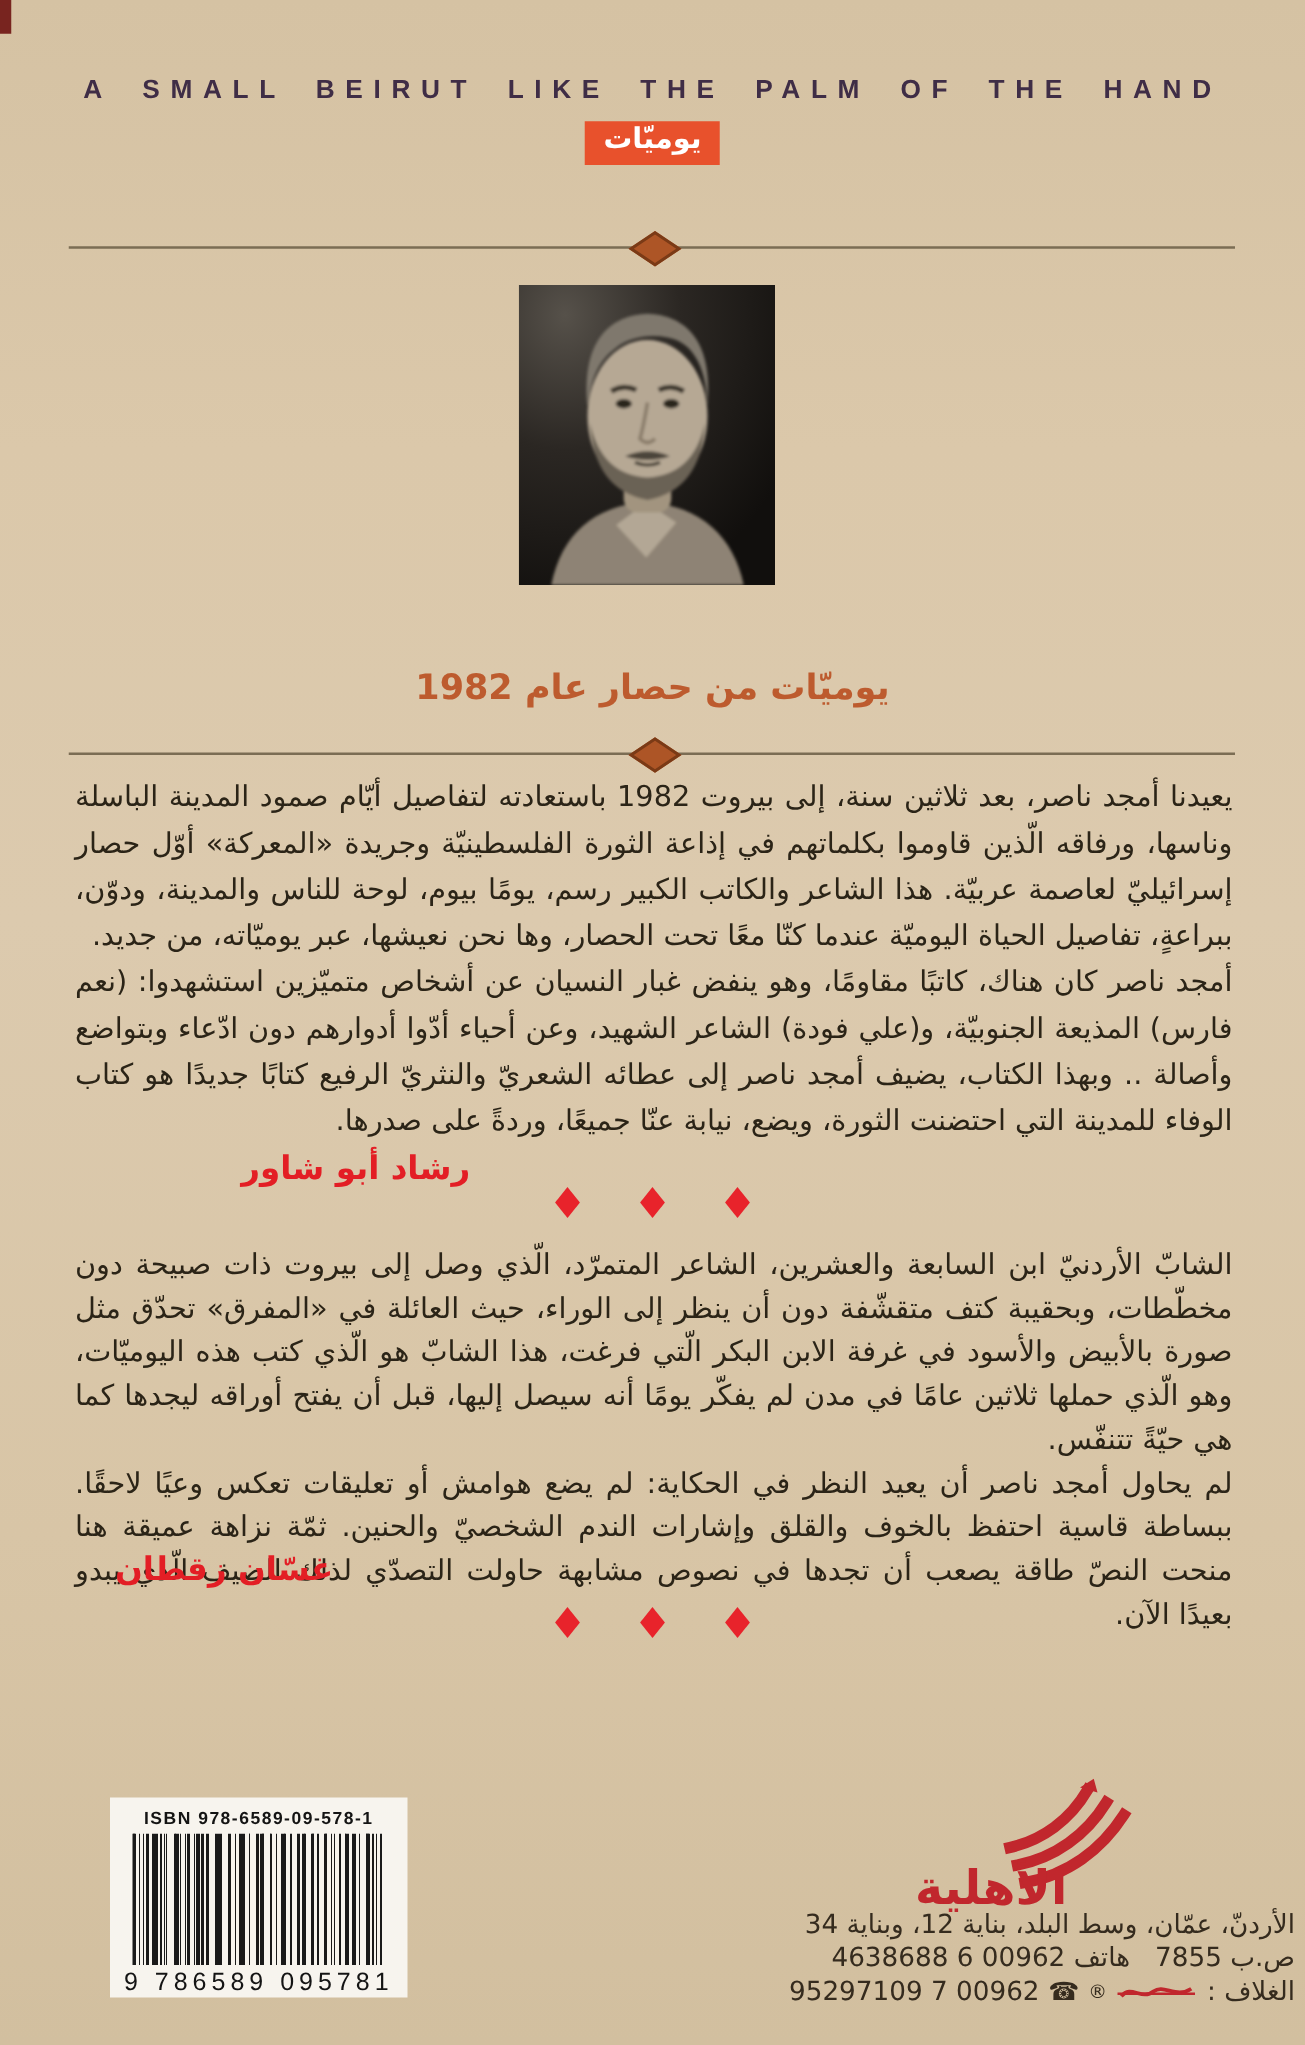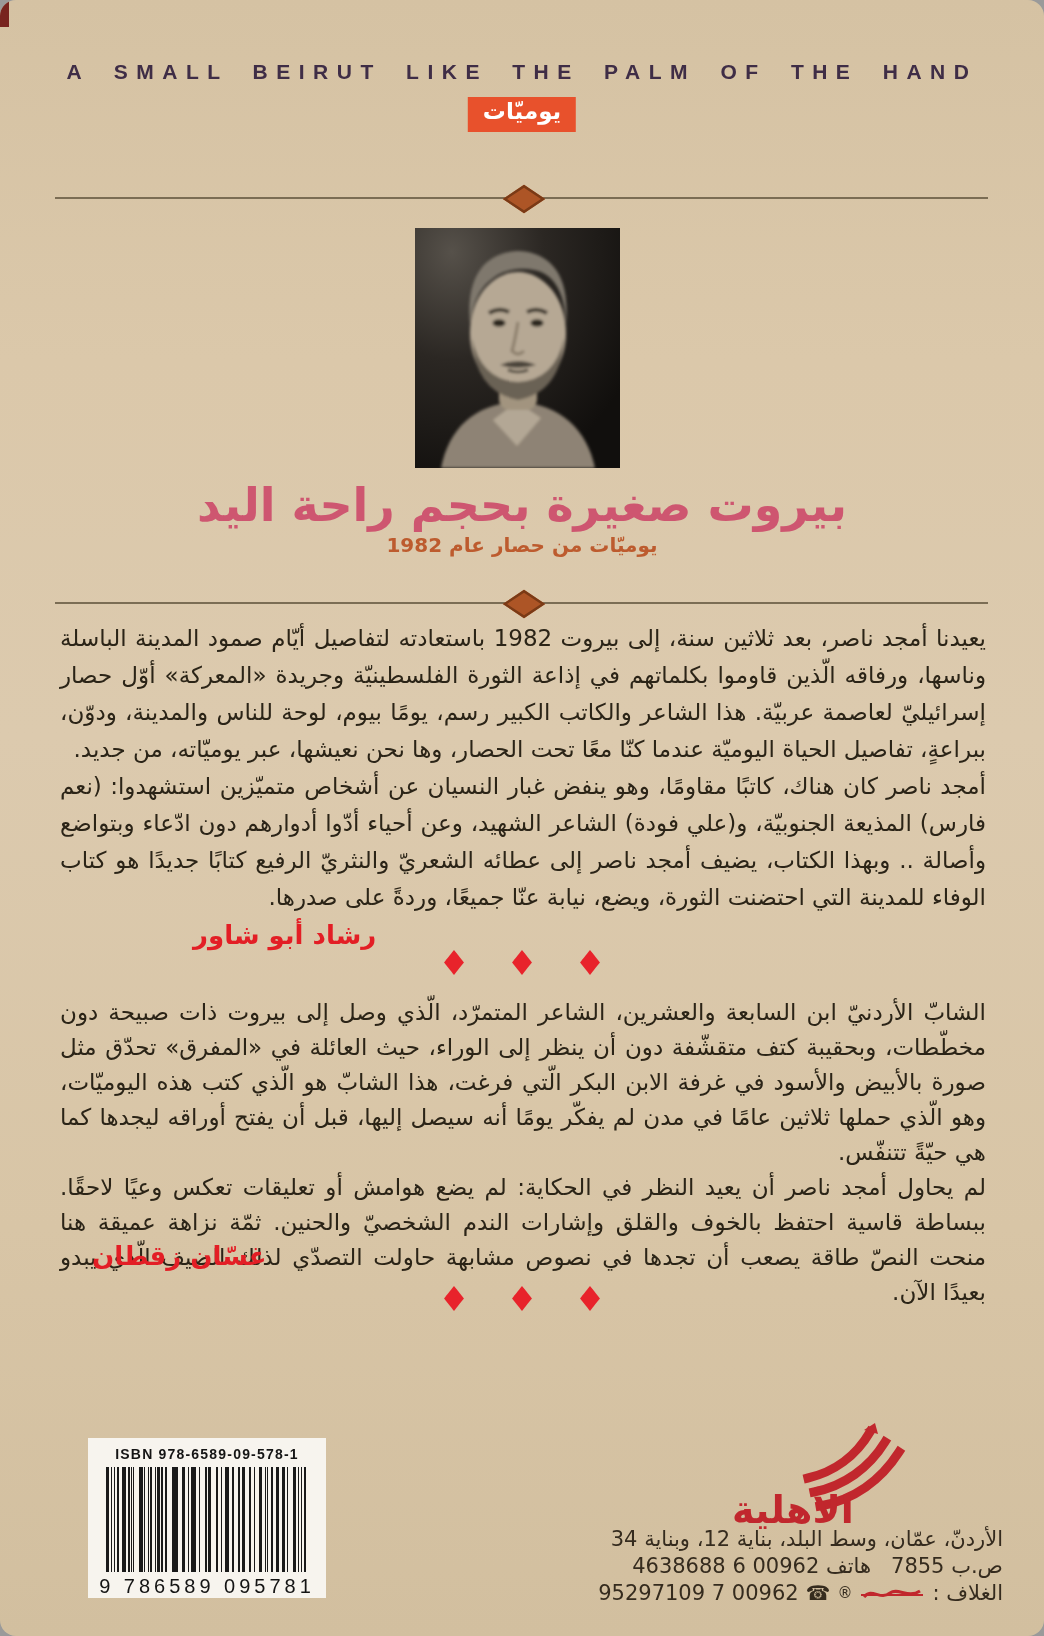--- a/index.html
+++ b/index.html
@@ -1,20 +1,19 @@
 <!DOCTYPE html>
 <html><head>
 <meta charset="utf-8">
 <style>
   html,body{margin:0;padding:0;background:#9a9a9a;}
   .cover{
     position:relative;width:1044px;height:1636px;overflow:hidden;
     background:linear-gradient(180deg,#d5c2a3 0%,#dbc8aa 22%,#dccaae 45%,#d8c5a6 75%,#d2bf9f 100%);
     font-family:"DejaVu Sans",sans-serif;
-    border-radius:16px;
   }
   .corner-mark{position:absolute;left:0;top:0;width:9px;height:27px;background:#78241f;}
   .eng-title{
     position:absolute;top:60px;left:0;right:0;text-align:center;
     font-family:"Liberation Sans","DejaVu Sans",sans-serif;
     font-size:21px;font-weight:bold;letter-spacing:8.5px;word-spacing:10px;color:#3f2d46;
   }
   .badge{
     position:absolute;top:97px;left:50%;transform:translateX(-50%);
     background:#e8512c;color:#fff;font-size:23px;font-weight:bold;
@@ -29,21 +28,21 @@
     background:#ad5526;border:2px solid #7a3a16;transform:scaleX(1.5) rotate(45deg);
   }
   .photo{position:absolute;left:415px;top:228px;width:205px;height:240px;}
   .photo svg{display:block;}
   .ar-title{
     position:absolute;top:478px;left:0;right:0;text-align:center;direction:rtl;
     font-size:46px;font-weight:bold;color:#ce5670;
   }
   .ar-subtitle{
     position:absolute;top:533px;left:0;right:0;text-align:center;direction:rtl;
-    font-size:20px;font-weight:bold;color:#bd5b2e;
+    font-size:28px;font-weight:bold;color:#bd5b2e;
   }
   .blurb{
     position:absolute;left:60px;right:58px;direction:rtl;text-align:justify;
     color:#2b2417;
   }
   .blurb p{margin:0;}
   .blurb1{top:620px;font-size:23px;line-height:37px;}
   .blurb2{top:995px;font-size:23px;line-height:35px;}
   .sig{position:absolute;direction:rtl;color:#e31e25;font-size:26px;font-weight:bold;text-align:right;}
   .sig1{left:193px;top:920px;}
@@ -70,21 +69,21 @@
     margin-top:3px;font-family:"Liberation Sans",sans-serif;
     font-size:20px;letter-spacing:4px;color:#141414;white-space:nowrap;
   }
   .publisher{position:absolute;left:728px;top:1420px;width:188px;height:105px;}
   .publisher svg{position:absolute;left:0;top:0;}
   .publisher-name{
     position:absolute;left:4px;bottom:-4px;direction:rtl;
     color:#c1272d;font-size:38px;font-weight:bold;line-height:1;
   }
   .contact{
-    position:absolute;right:41px;top:1526px;width:470px;direction:rtl;text-align:right;
+    position:absolute;right:8px;top:1526px;width:470px;direction:rtl;text-align:right;
     color:#352b1e;font-size:21px;line-height:27px;
   }
   .contact .row{white-space:nowrap;}
   .red-dia{color:#e11f26;font-size:19px;margin:0 5px;}
   .cover-line{display:flex;align-items:center;gap:7px;justify-content:flex-start;}
   .reg{font-size:15px;}
   .phone-glyph{font-size:20px;}
   .studio-mark{display:inline-block;line-height:0;}
 </style>
 </head>
@@ -127,21 +126,20 @@
         <ellipse cx="84" cy="95" rx="6.5" ry="3.8" fill="#2c261f"></ellipse>
         <ellipse cx="122" cy="95" rx="6.5" ry="3.8" fill="#2c261f"></ellipse>
         <path d="M103 94 C 101 106 99 116 97 123 Q 103 129 109 123" stroke="#8a7d6a" stroke-width="3" fill="none"></path>
         <path d="M85 137 Q 103 129 121 137 Q 103 143 85 137 Z" fill="#4c443a"></path>
         <path d="M57 110 Q 60 164 103 172 Q 146 164 149 110 Q 140 152 103 154 Q 66 152 57 110 Z" fill="#6a6255"></path>
         <path d="M93 142 Q 103 146 113 142" stroke="#3e372e" stroke-width="2.5" fill="none"></path>
       </g>
     </svg>
   </div>
 
-  <div class="ar-title">بيروت صغيرة بحجم راحة اليد</div>
   <div class="ar-subtitle">يوميّات من حصار عام 1982</div>
 
   <div class="divider divider2">
     <div class="line"></div>
     <div class="dia"></div>
   </div>
 
   <div class="blurb blurb1" dir="rtl">
     <p>يعيدنا أمجد ناصر، بعد ثلاثين سنة، إلى بيروت 1982 باستعادته لتفاصيل أيّام صمود المدينة الباسلة وناسها، ورفاقه الّذين قاوموا بكلماتهم في إذاعة الثورة الفلسطينيّة وجريدة «المعركة» أوّل حصار إسرائيليّ لعاصمة عربيّة. هذا الشاعر والكاتب الكبير رسم، يومًا بيوم، لوحة للناس والمدينة، ودوّن، ببراعةٍ، تفاصيل الحياة اليوميّة عندما كنّا معًا تحت الحصار، وها نحن نعيشها، عبر يوميّاته، من جديد.</p>
     <p>أمجد ناصر كان هناك، كاتبًا مقاومًا، وهو ينفض غبار النسيان عن أشخاص متميّزين استشهدوا: (نعم فارس) المذيعة الجنوبيّة، و(علي فودة) الشاعر الشهيد، وعن أحياء أدّوا أدوارهم دون ادّعاء وبتواضع وأصالة .. وبهذا الكتاب، يضيف أمجد ناصر إلى عطائه الشعريّ والنثريّ الرفيع كتابًا جديدًا هو كتاب الوفاء للمدينة التي احتضنت الثورة، ويضع، نيابة عنّا جميعًا، وردةً على صدرها.</p>

